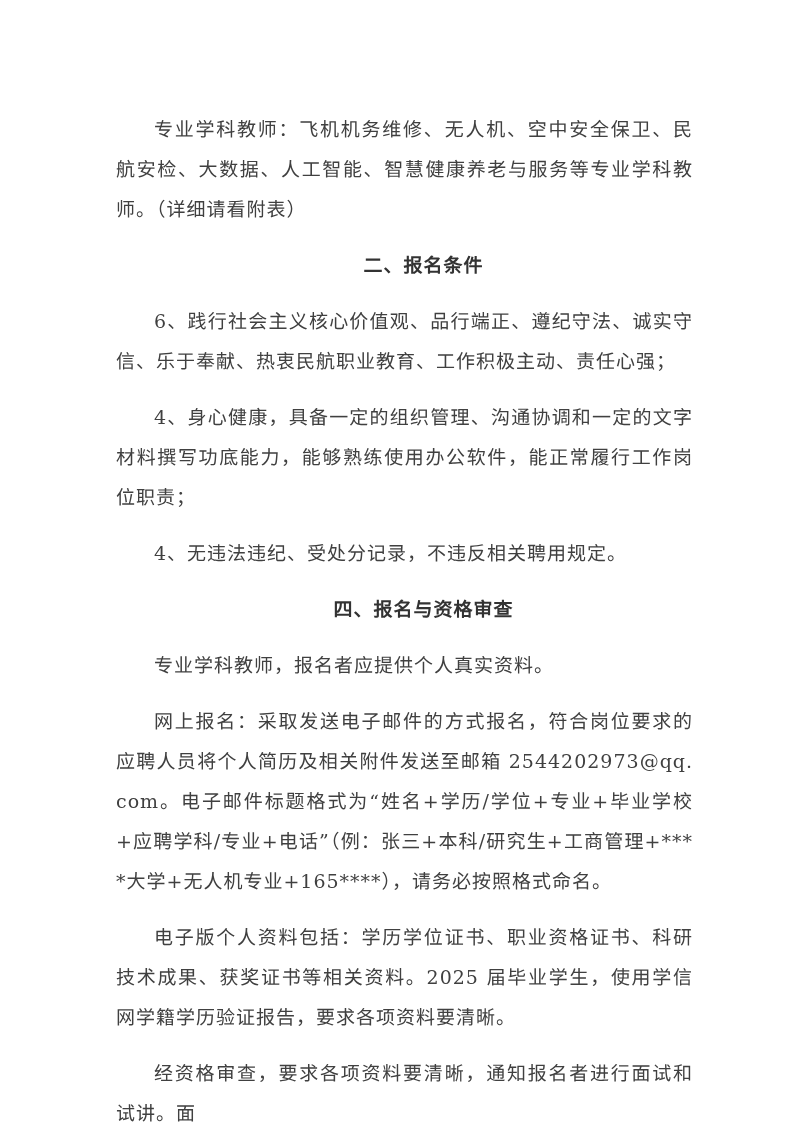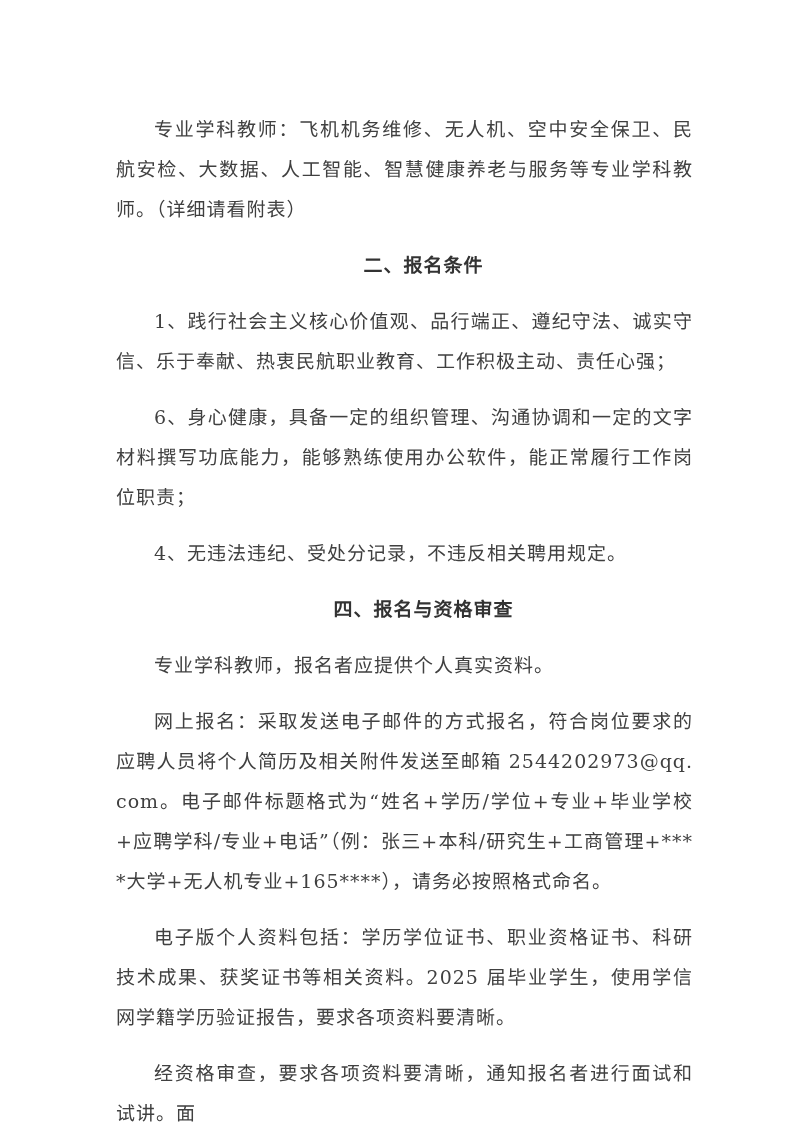--- a/index.html
+++ b/index.html
@@ -41,22 +41,22 @@
     text-align: center;
   }
 </style>
 </head>
 <body>
 
 <div class="page">
   <div class="doc" id="doc">
       <p class="body">专业学科教师：飞机机务维修、无人机、空中安全保卫、民航安检、大数据、人工智能、智慧健康养老与服务等专业学科教师。（详细请看附表）</p>
       <p class="heading">二、报名条件</p>
-      <p class="body">1、践行社会主义核心价值观、品行端正、遵纪守法、诚实守信、乐于奉献、热衷民航职业教育、工作积极主动、责任心强；</p>
-      <p class="body">6、身心健康，具备一定的组织管理、沟通协调和一定的文字材料撰写功底能力，能够熟练使用办公软件，能正常履行工作岗位职责；</p>
+      <p class="body">6、践行社会主义核心价值观、品行端正、遵纪守法、诚实守信、乐于奉献、热衷民航职业教育、工作积极主动、责任心强；</p>
+      <p class="body">4、身心健康，具备一定的组织管理、沟通协调和一定的文字材料撰写功底能力，能够熟练使用办公软件，能正常履行工作岗位职责；</p>
       <p class="body">4、无违法违纪、受处分记录，不违反相关聘用规定。</p>
       <p class="heading">四、报名与资格审查</p>
       <p class="body">专业学科教师，报名者应提供个人真实资料。</p>
       <p class="body">网上报名：采取发送电子邮件的方式报名，符合岗位要求的应聘人员将个人简历及相关附件发送至邮箱 2544202973@qq.com。电子邮件标题格式为“姓名+学历/学位+专业+毕业学校+应聘学科/专业+电话”（例：张三+本科/研究生+工商管理+****大学+无人机专业+165****），请务必按照格式命名。</p>
       <p class="body">电子版个人资料包括：学历学位证书、职业资格证书、科研技术成果、获奖证书等相关资料。2025 届毕业学生，使用学信网学籍学历验证报告，要求各项资料要清晰。</p>
       <p class="body">经资格审查，要求各项资料要清晰，通知报名者进行面试和试讲。面</p>
     </div>
 </div>
 
 </body></html>

